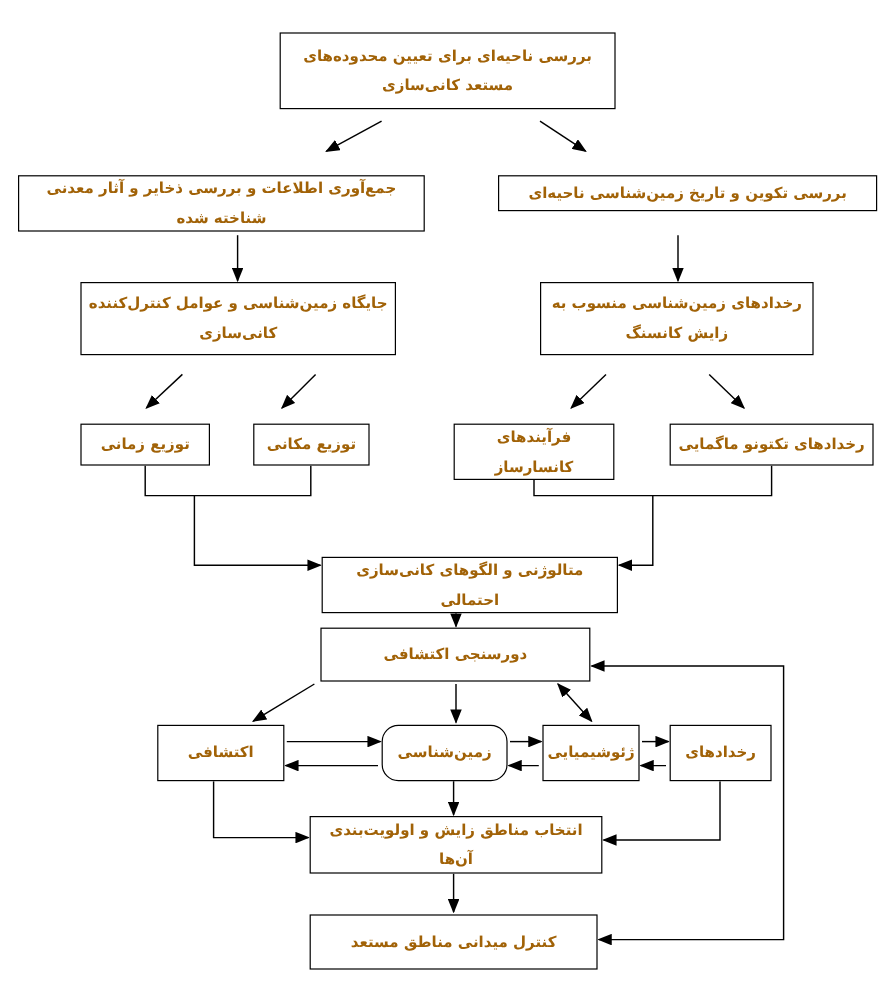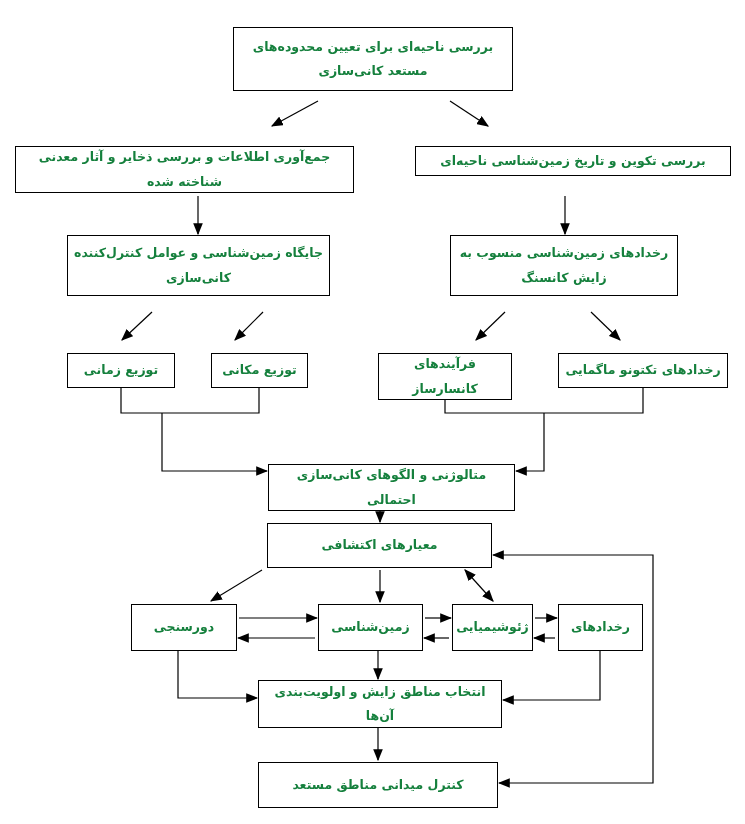--- a/index.html
+++ b/index.html
@@ -37,21 +37,21 @@
     border: 1px solid #000000;
     background: #ffffff;
     display: flex;
     align-items: center;
     justify-content: center;
     text-align: center;
     direction: rtl;
     unicode-bidi: embed;
     font-size: 12.5px;
     font-weight: bold;
-    color: #15803d;
+    color: #a16207;
     line-height: 1.95;
     padding: 2px 5px;
   }
 </style>
 </head>
 <body>
 
 <div class="stage">
   <svg class="edges" width="745" height="824" viewBox="0 0 745 824" xmlns="http://www.w3.org/2000/svg">
     <defs>
@@ -93,21 +93,21 @@
       <div class="node" style="left: 233px; top: 27px; width: 280px; height: 64px;">بررسی ناحیه‌ای برای تعیین محدوده‌های مستعد کانی‌سازی</div>
       <div class="node" style="left: 15px; top: 146px; width: 339px; height: 47px;">جمع‌آوری اطلاعات و بررسی ذخایر و آثار معدنی شناخته شده</div>
       <div class="node" style="left: 415px; top: 146px; width: 316px; height: 30px;">بررسی تکوین و تاریخ زمین‌شناسی ناحیه‌ای</div>
       <div class="node" style="left: 67px; top: 235px; width: 263px; height: 61px;">جایگاه زمین‌شناسی و عوامل کنترل‌کننده کانی‌سازی</div>
       <div class="node" style="left: 450px; top: 235px; width: 228px; height: 61px;">رخدادهای زمین‌شناسی منسوب به زایش کانسنگ</div>
       <div class="node" style="left: 67px; top: 353px; width: 108px; height: 35px;">توزیع زمانی</div>
       <div class="node" style="left: 211px; top: 353px; width: 97px; height: 35px; text-align: right;">توزیع مکانی</div>
       <div class="node" style="left: 378px; top: 353px; width: 134px; height: 47px;">فرآیندهای کانسارساز</div>
       <div class="node" style="left: 558px; top: 353px; width: 170px; height: 35px;">رخدادهای تکتونو ماگمایی</div>
       <div class="node" style="left: 268px; top: 448px; width: 247px; height: 47px; margin-top: 16px;">متالوژنی و الگوهای کانی‌سازی احتمالی</div>
-      <div class="node" style="left: 267px; top: 523px; width: 225px; height: 45px;">معیارهای اکتشافی</div>
-      <div class="node" style="left: 131px; top: 604px; width: 106px; height: 47px;">دورسنجی</div>
-      <div class="node" style="left: 318px; top: 604px; width: 105px; height: 47px;">زمین‌شناسی</div>
+      <div class="node" style="left: 267px; top: 523px; width: 225px; height: 45px;">دورسنجی اکتشافی</div>
+      <div class="node" style="left: 131px; top: 604px; width: 106px; height: 47px;">اکتشافی</div>
+      <div class="node" style="left: 318px; top: 604px; width: 105px; height: 47px; border-radius: 14px;">زمین‌شناسی</div>
       <div class="node" style="left: 452px; top: 604px; width: 81px; height: 47px;">ژئوشیمیایی</div>
       <div class="node" style="left: 558px; top: 604px; width: 85px; height: 47px;">رخدادهای</div>
       <div class="node" style="left: 258px; top: 680px; width: 244px; height: 48px;">انتخاب مناطق زایش و اولویت‌بندی آن‌ها</div>
       <div class="node" style="left: 258px; top: 762px; width: 240px; height: 46px;">کنترل میدانی مناطق مستعد</div>
     </div>
 </div>
 
 </body></html>

